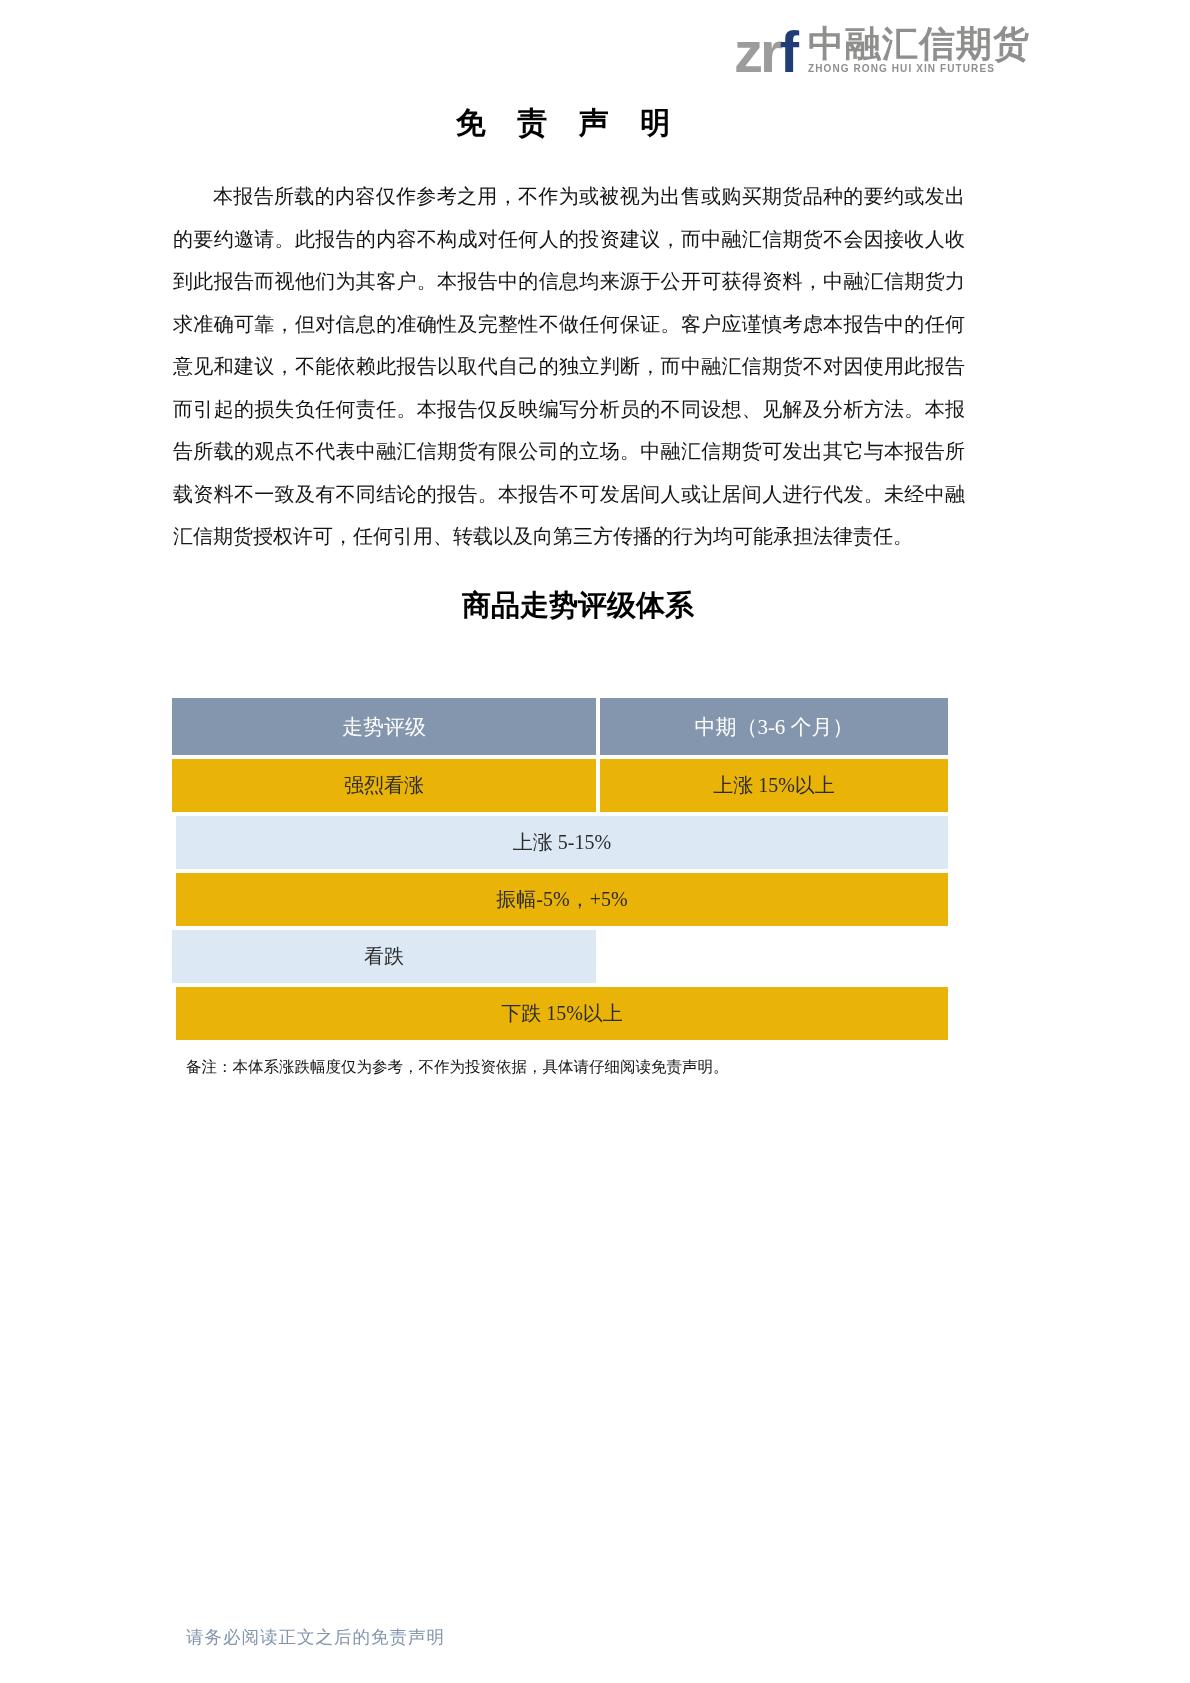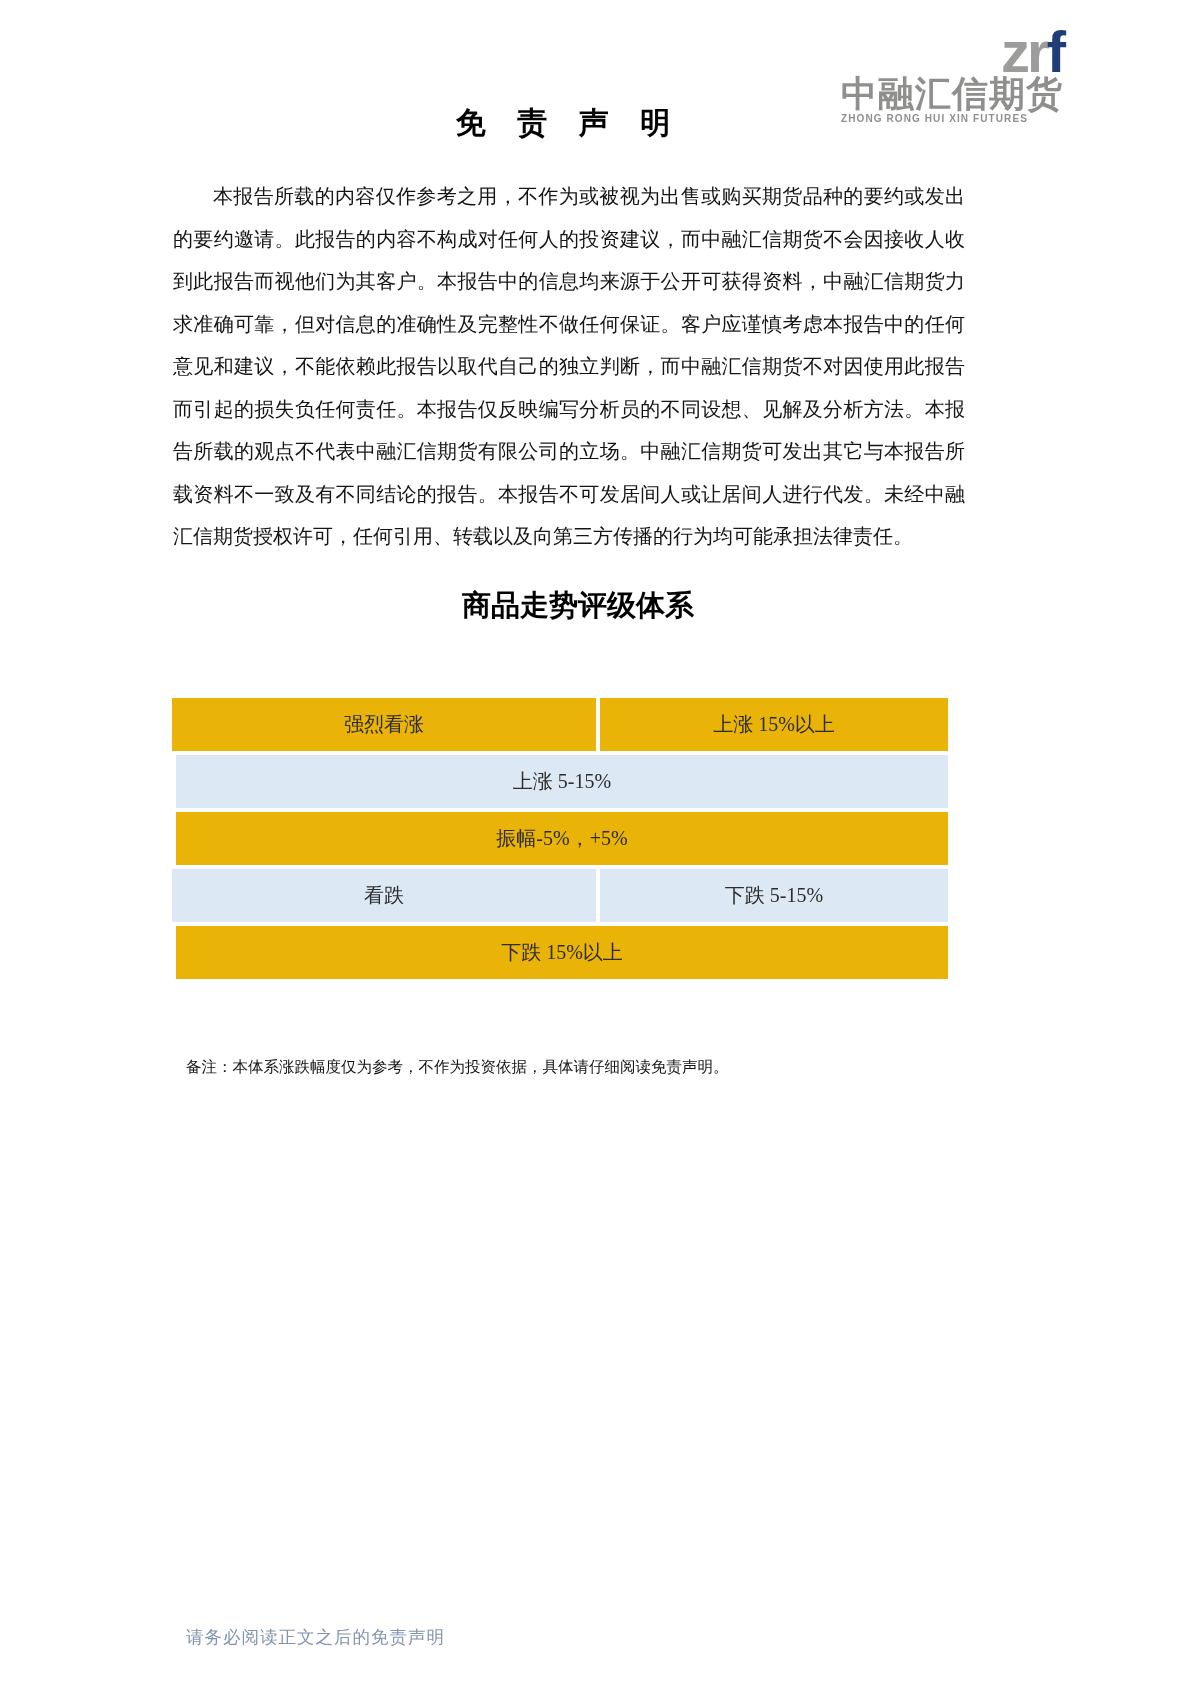--- a/index.html
+++ b/index.html
@@ -10,24 +10,23 @@
     height: 1683px;
     background: #ffffff;
     font-family: "Liberation Serif", serif;
     overflow: hidden;
   }
 
   
   .logo {
     position: absolute;
     top: 26px;
-    right: 127px;
+    right: 160px;
     display: flex;
-    align-items: flex-end;
-    flex-direction: column;
+    align-items: center;
   }
   .logo-zrf {
     font-family: "Liberation Sans", sans-serif;
     font-weight: bold;
     font-size: 58px;
     line-height: 52px;
     letter-spacing: -3px;
     color: #9c9c9b;
   }
   .logo-zrf .f { color: #203d79; }
@@ -149,33 +148,36 @@
     </div>
   </div>
 
   <div class="doc-title">免 责 声 明</div>
 
   <div class="body-text">本报告所载的内容仅作参考之用，不作为或被视为出售或购买期货品种的要约或发出的要约邀请。此报告的内容不构成对任何人的投资建议，而中融汇信期货不会因接收人收到此报告而视他们为其客户。本报告中的信息均来源于公开可获得资料，中融汇信期货力求准确可靠，但对信息的准确性及完整性不做任何保证。客户应谨慎考虑本报告中的任何意见和建议，不能依赖此报告以取代自己的独立判断，而中融汇信期货不对因使用此报告而引起的损失负任何责任。本报告仅反映编写分析员的不同设想、见解及分析方法。本报告所载的观点不代表中融汇信期货有限公司的立场。中融汇信期货可发出其它与本报告所载资料不一致及有不同结论的报告。本报告不可发居间人或让居间人进行代发。未经中融汇信期货授权许可，任何引用、转载以及向第三方传播的行为均可能承担法律责任。</div>
 
   <div class="section-title">商品走势评级体系</div>
 
   <div class="rating-table">
+    <div class="t-row header">
+      <div class="t-cell c1">走势评级</div>
+      <div class="t-cell c2">中期（3-6 个月）</div>
+    </div>
     <div class="t-row shade-gray">
       <div class="t-cell c1">强烈看涨</div>
       <div class="t-cell c2">上涨 15%以上</div>
     </div>
     <div class="t-row shade-blue">
       <div class="t-cell c2">上涨 5-15%</div>
     </div>
     <div class="t-row shade-gray">
       <div class="t-cell c2">振幅-5%，+5%</div>
     </div>
     <div class="t-row shade-blue">
       <div class="t-cell c1">看跌</div>
-      <div class="t-cell c2">下跌 5-15%</div>
     </div>
     <div class="t-row shade-gray">
       <div class="t-cell c2">下跌 15%以上</div>
     </div>
   </div>
 
   <div class="note">备注：本体系涨跌幅度仅为参考，不作为投资依据，具体请仔细阅读免责声明。</div>
 
   <div class="footer">请务必阅读正文之后的免责声明</div>
 

